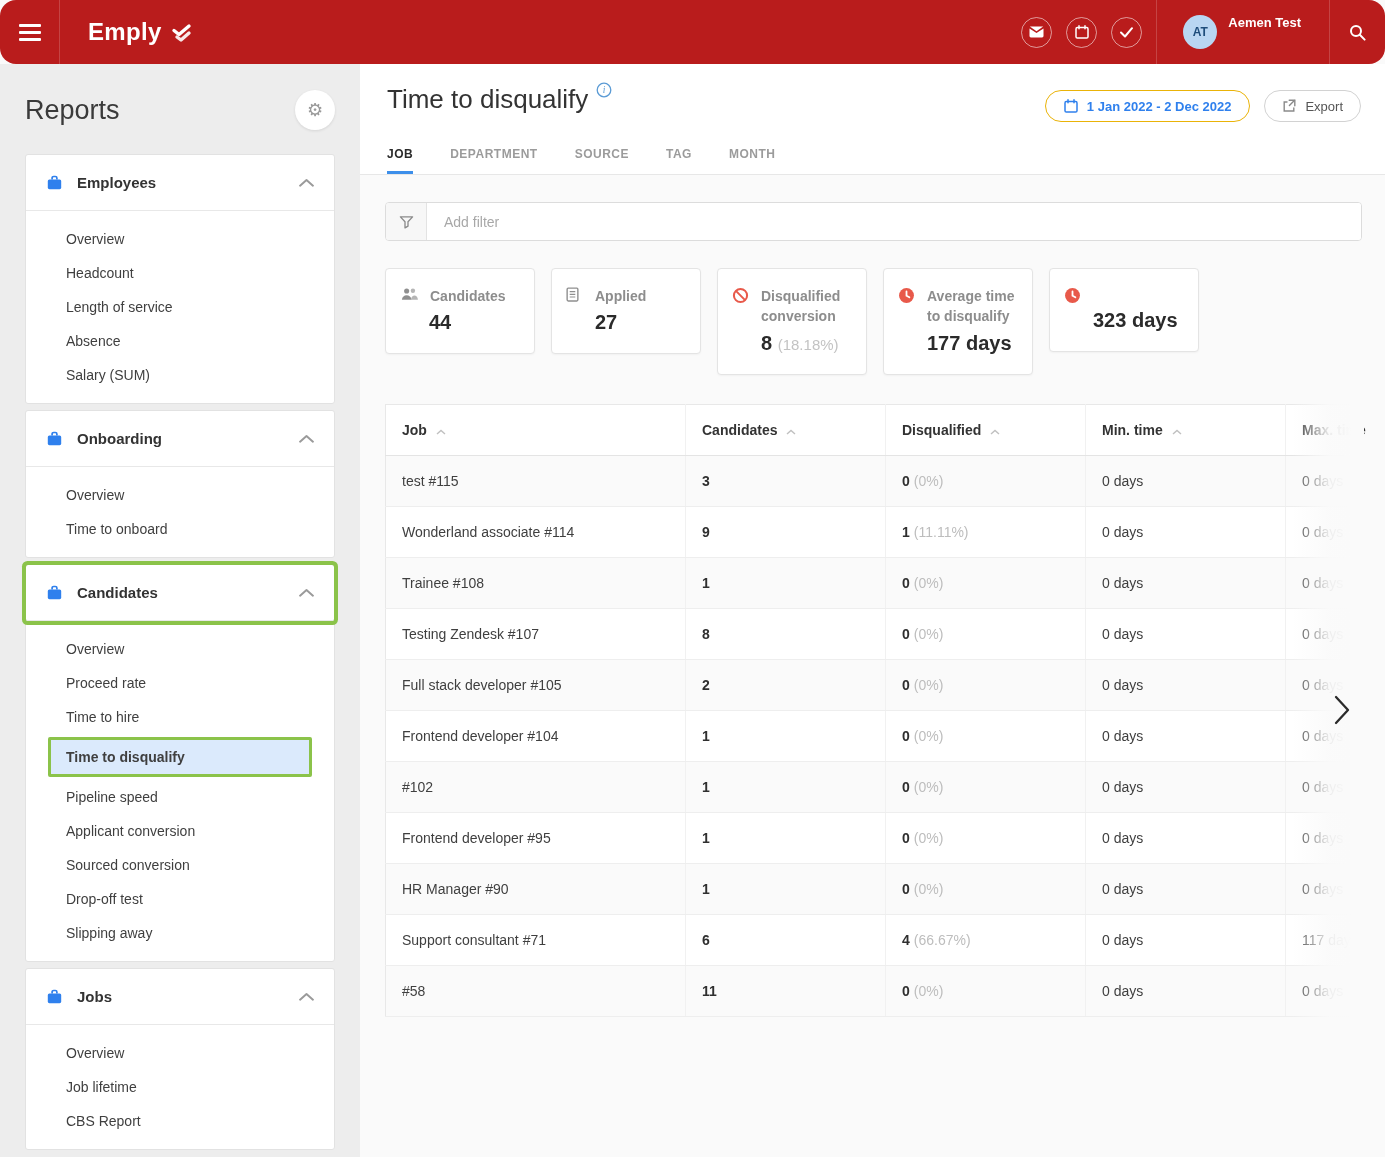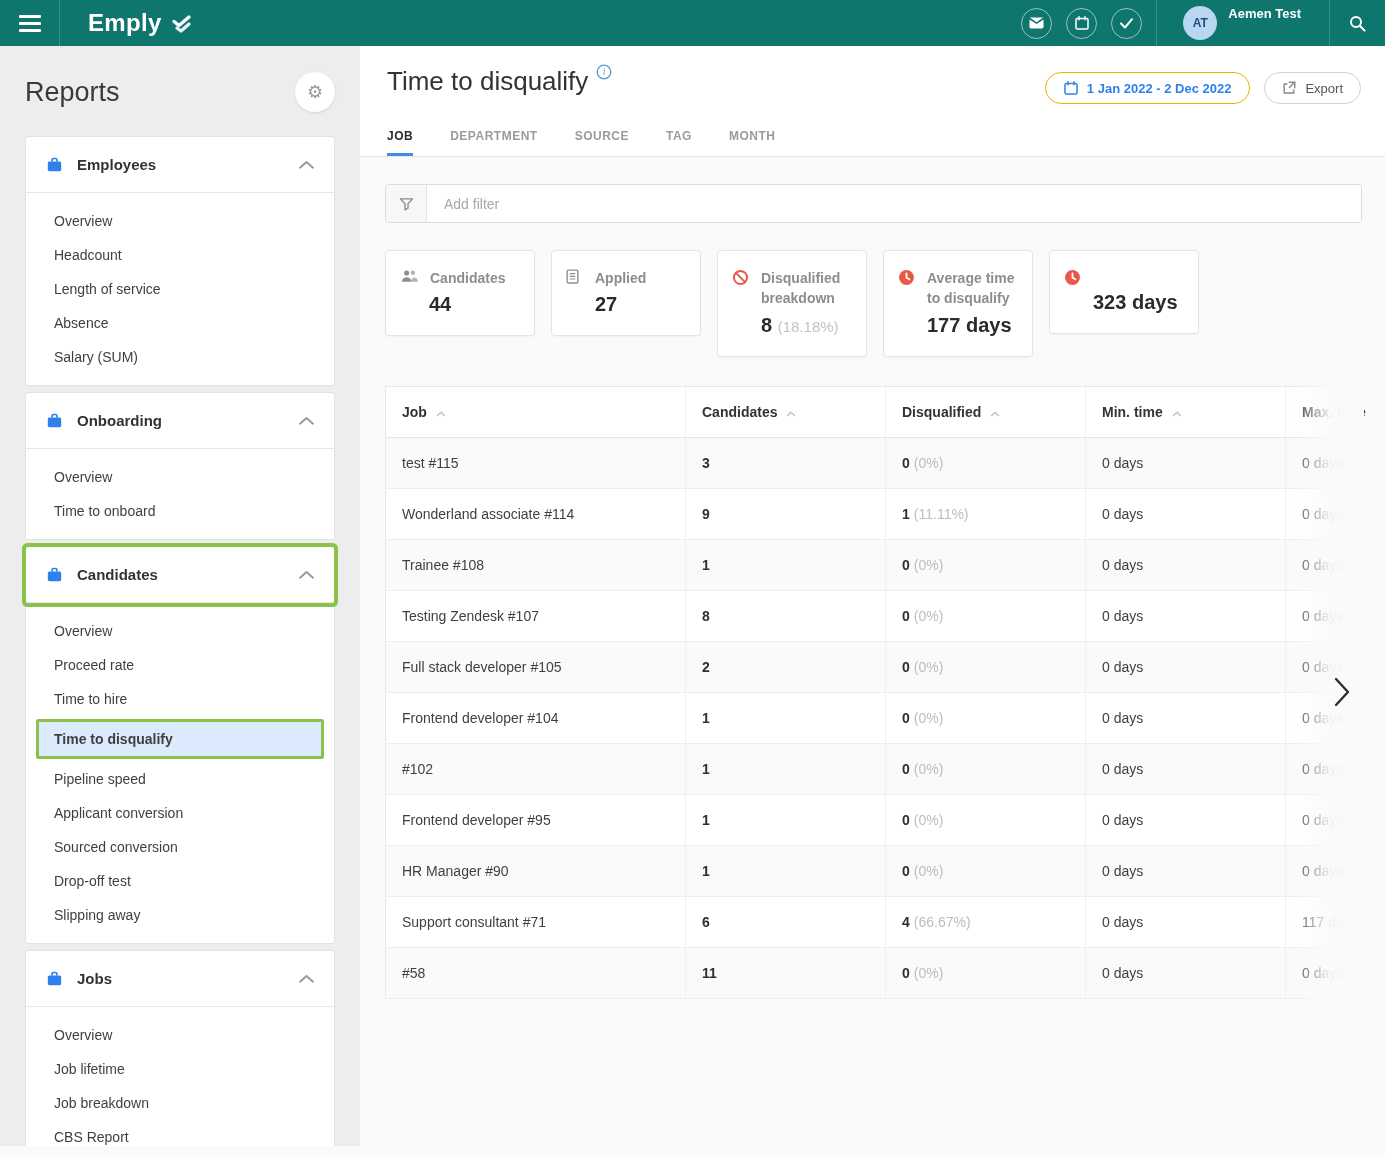--- a/index.html
+++ b/index.html
@@ -6,22 +6,22 @@
   html,body { margin:0; padding:0; }
   body {
     width:1385px; height:1157px; overflow:hidden;
     font-family:"Liberation Sans", sans-serif;
     background:#fafafa; color:#333;
   }
   button { font-family:inherit; cursor:pointer; }
 
   
   .navbar {
-    height:46px; background:#0f766e; color:#fff;
-    display:flex; align-items:stretch; justify-content:space-between;
+    height:64px; background:#b91c1c; color:#fff;
+    display:flex; align-items:stretch; justify-content:space-between;border-radius:16px;
   }
   .nav-left { display:flex; align-items:stretch; }
   .hamburger {
     width:60px; background:transparent; border:none;
     border-right:1px solid rgba(255,255,255,.18);
     display:flex; flex-direction:column; gap:4px; align-items:center; justify-content:center;
   }
   .hamburger span { width:22px; height:3px; background:#fff; border-radius:1px; }
   .logo { display:flex; align-items:center; gap:8px; margin-left:28px;
           font-size:24px; font-weight:700; letter-spacing:.3px; }
@@ -55,21 +55,21 @@
     display:flex; align-items:center; justify-content:center;
   }
   .side-card { background:#fff; border:1px solid #e2e2e2; border-radius:3px; margin-bottom:6px; }
   .side-card-head {
     display:flex; align-items:center; height:56px; padding:4px 20px;
     border-bottom:1px solid #e8e8e8; cursor:pointer;
   }
   .side-card-head.annotated { box-shadow:0 0 0 4px #8bc34a; border-radius:2px; position:relative; z-index:1; }
   .briefcase-wrap { margin-right:14px; display:flex; }
   .side-card-title { flex:1; font-weight:700; font-size:15px; color:#333; }
-  .side-items { list-style:none; margin:0; padding:11px 0; }
+  .side-items { list-style:none; margin:0; padding:11px 12px; }
   .side-item { height:34px; line-height:34px; padding-left:28px; font-size:14px; color:#3f3f3f; cursor:pointer; }
   .side-item.active {
     background:#dbeafc; border:3px solid #8bc34a; border-radius:2px;
     margin:3px 10px; padding-left:15px; height:40px; line-height:34px; font-weight:700;
   }
 
   
   .main { flex:1; display:flex; flex-direction:column; min-width:0; }
   .main-header {
     background:#fff; border-bottom:1px solid #e7e7e7;
@@ -295,21 +295,20 @@
       <span class="side-card-title">Jobs</span>
       <span style="display:flex">
         <svg width="15" height="9" viewBox="0 0 14 8">
                 <path d="M1 7l6-5.4L13 7" stroke="#9a9a9a" stroke-width="1.8" fill="none" stroke-linecap="round" stroke-linejoin="round"></path>
               </svg>
       </span>
     </div>
     <ul class="side-items">
             <li class="side-item">Overview</li>
             <li class="side-item">Job lifetime</li>
-            <li class="side-item">Job breakdown</li>
             <li class="side-item">CBS Report</li>
           </ul>
   </section>
 </div>
   </aside>
 
   <main class="main">
     <div class="main-header">
       <div class="title-row">
         <h2 class="page-title">
@@ -393,21 +392,21 @@
           <div class="stat-value">27</div>
         </div>
         <div class="stat-card">
           <div class="stat-top">
             <span class="stat-icon">
               <svg width="17" height="17" viewBox="0 0 16 16">
                   <circle cx="8" cy="8" r="6.2" fill="none" stroke="#e8594a" stroke-width="1.9"></circle>
                   <path d="M3.9 3.9L12.1 12.1" stroke="#e8594a" stroke-width="1.9"></path>
                 </svg>
             </span>
-            <span class="stat-label">Disqualified breakdown</span>
+            <span class="stat-label">Disqualified conversion</span>
           </div>
           <div class="stat-value"><span>8</span> <span class="stat-extra">(18.18%)</span></div>
         </div>
         <div class="stat-card">
           <div class="stat-top">
             <span class="stat-icon">
               <svg width="17" height="17" viewBox="0 0 16 16">
                   <circle cx="8" cy="8" r="7" fill="#e8594a"></circle>
                   <path d="M8 4.2V8.2l2.7 1.5" stroke="#fff" stroke-width="1.7" fill="none" stroke-linecap="round"></path>
                 </svg>

